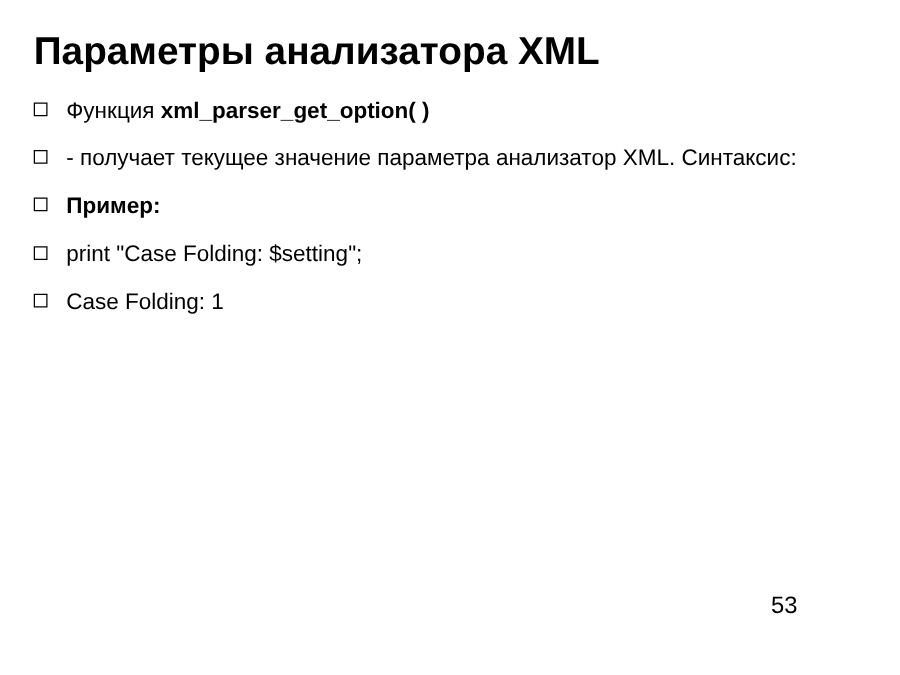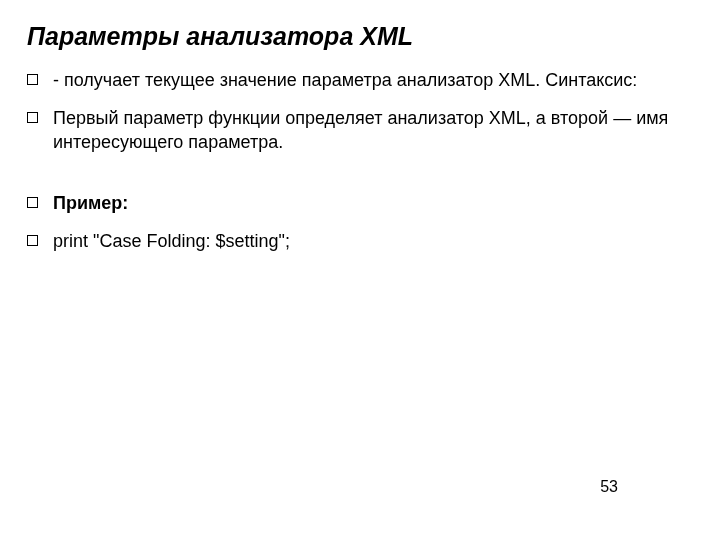--- a/index.html
+++ b/index.html
@@ -8,24 +8,23 @@
     padding: 20px 30px 20px 25px;
     background: #fff;
     color: #000;
     width: 720px;
     height: 540px;
     box-sizing: border-box;
     font-size: 18px;
     line-height: 1.35;
   }
   h1 {
-    font-size: 25px;
+    font-size: 31px;
     font-weight: bold;
     margin: 0 0 14px 2px;
-    font-style: italic;
   }
   ul {
     list-style: none;
     padding: 0;
     margin: 0;
   }
   li {
     position: relative;
     padding-left: 28px;
     margin-bottom: 14px;
@@ -39,34 +38,37 @@
     height: 9px;
     border: 1px solid #000;
     background: #fff;
   }
   .gap {
     margin-bottom: 36px;
   }
   .page-num {
     position: absolute;
     bottom: 22px;
-    right: 72px;
-    font-size: 16px;
+    right: 52px;
+    font-size: 19px;
   }
   b { font-weight: bold; }
   .container { position: relative; width:100%; height:100%; }
 </style>
 </head>
 <body>
 <div class="container">
 
 <h1>Параметры анализатора XML</h1>
 
 <ul>
+  <li>
+    <span>Функция </span><b>xml_parser_get_option( )</b>
+  </li>
   <li><span>- получает текущее значение параметра анализатор XML. Синтаксис:</span></li>
-  <li class="gap"><span>Первый параметр функции определяет анализатор XML, а второй — имя интересующего параметра.</span></li>
   <li><b>Пример:</b></li>
   <li><span>print "Case Folding: $setting";</span></li>
+  <li><span>Case Folding: 1</span></li>
 </ul>
 
 <div class="page-num">53</div>
 
 </div>
 
 </body></html>

